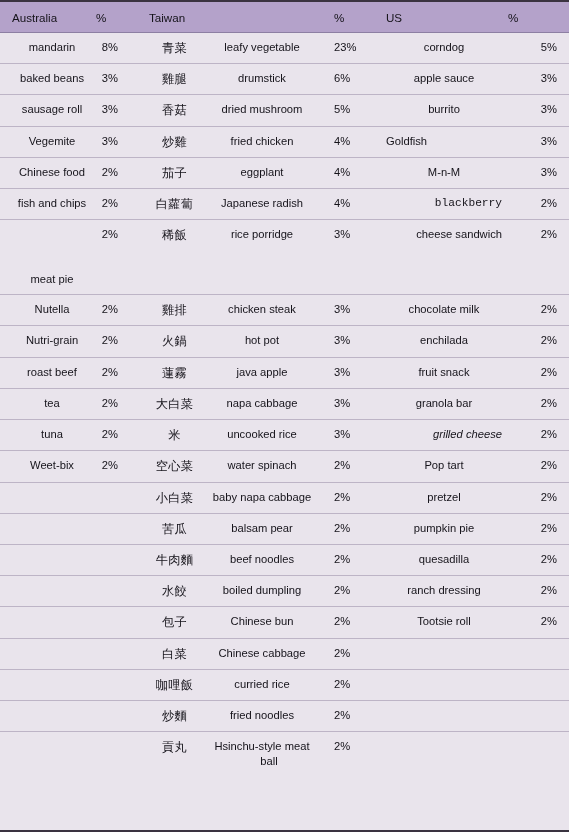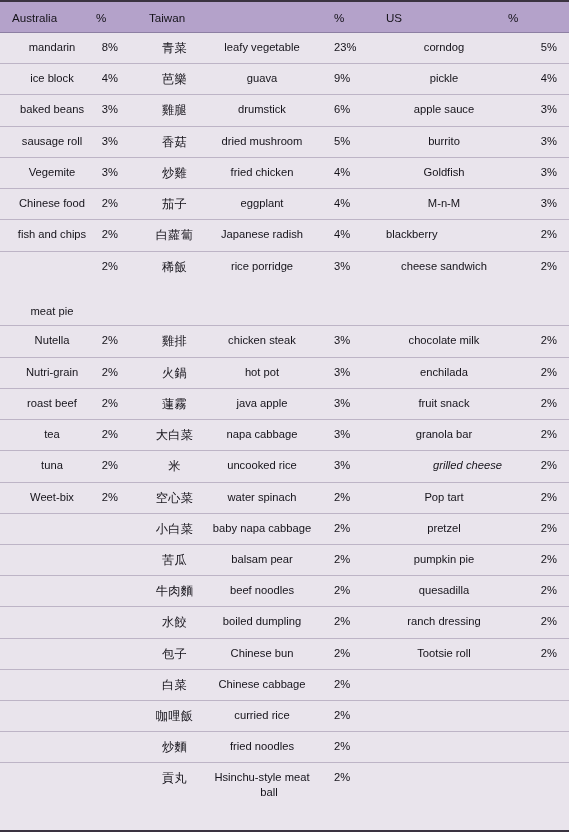--- a/index.html
+++ b/index.html
@@ -131,151 +131,128 @@
           </td>
           <td class="cell-us-name">
             <span class="wrap-text" style="text-align: center;">corndog</span>
           </td>
           <td class="cell-us-pct">
             <span class="plain-text">5%</span>
           </td>
         </tr>
         <tr>
           <td class="cell-au-name">
-            <span class="wrap-text" style="text-align: center;">ice block</span>
-          </td>
-          <td class="cell-au-pct">
+            <span class="wrap-text" style="text-align: center;">baked beans</span>
+          </td>
+          <td class="cell-au-pct">
+            <span class="plain-text">3%</span>
+          </td>
+          <td class="cell-tw-cn">
+            <span class="cn-text">雞腿</span>
+          </td>
+          <td class="cell-tw-en">
+            <span class="wrap-text" style="text-align: center;">drumstick</span>
+          </td>
+          <td class="cell-tw-pct">
+            <span class="plain-text">6%</span>
+          </td>
+          <td class="cell-us-name">
+            <span class="wrap-text" style="text-align: center;">apple sauce</span>
+          </td>
+          <td class="cell-us-pct">
+            <span class="plain-text">3%</span>
+          </td>
+        </tr>
+        <tr>
+          <td class="cell-au-name">
+            <span class="wrap-text" style="text-align: center;">sausage roll</span>
+          </td>
+          <td class="cell-au-pct">
+            <span class="plain-text">3%</span>
+          </td>
+          <td class="cell-tw-cn">
+            <span class="cn-text">香菇</span>
+          </td>
+          <td class="cell-tw-en">
+            <span class="wrap-text" style="text-align: center;">dried mushroom</span>
+          </td>
+          <td class="cell-tw-pct">
+            <span class="plain-text">5%</span>
+          </td>
+          <td class="cell-us-name">
+            <span class="wrap-text" style="text-align: center;">burrito</span>
+          </td>
+          <td class="cell-us-pct">
+            <span class="plain-text">3%</span>
+          </td>
+        </tr>
+        <tr>
+          <td class="cell-au-name">
+            <span class="wrap-text" style="text-align: center;">Vegemite</span>
+          </td>
+          <td class="cell-au-pct">
+            <span class="plain-text">3%</span>
+          </td>
+          <td class="cell-tw-cn">
+            <span class="cn-text">炒雞</span>
+          </td>
+          <td class="cell-tw-en">
+            <span class="wrap-text" style="text-align: center;">fried chicken</span>
+          </td>
+          <td class="cell-tw-pct">
             <span class="plain-text">4%</span>
           </td>
-          <td class="cell-tw-cn">
-            <span class="cn-text">芭樂</span>
-          </td>
-          <td class="cell-tw-en">
-            <span class="wrap-text" style="text-align: center;">guava</span>
-          </td>
-          <td class="cell-tw-pct">
-            <span class="plain-text">9%</span>
-          </td>
-          <td class="cell-us-name">
-            <span class="wrap-text" style="text-align: center;">pickle</span>
-          </td>
-          <td class="cell-us-pct">
+          <td class="cell-us-name">
+            <span class="wrap-text" style="text-align: left;">Goldfish</span>
+          </td>
+          <td class="cell-us-pct">
+            <span class="plain-text">3%</span>
+          </td>
+        </tr>
+        <tr>
+          <td class="cell-au-name">
+            <span class="wrap-text" style="text-align: center;">Chinese food</span>
+          </td>
+          <td class="cell-au-pct">
+            <span class="plain-text">2%</span>
+          </td>
+          <td class="cell-tw-cn">
+            <span class="cn-text">茄子</span>
+          </td>
+          <td class="cell-tw-en">
+            <span class="wrap-text" style="text-align: center;">eggplant</span>
+          </td>
+          <td class="cell-tw-pct">
             <span class="plain-text">4%</span>
           </td>
-        </tr>
-        <tr>
-          <td class="cell-au-name">
-            <span class="wrap-text" style="text-align: center;">baked beans</span>
-          </td>
-          <td class="cell-au-pct">
-            <span class="plain-text">3%</span>
-          </td>
-          <td class="cell-tw-cn">
-            <span class="cn-text">雞腿</span>
-          </td>
-          <td class="cell-tw-en">
-            <span class="wrap-text" style="text-align: center;">drumstick</span>
-          </td>
-          <td class="cell-tw-pct">
-            <span class="plain-text">6%</span>
-          </td>
-          <td class="cell-us-name">
-            <span class="wrap-text" style="text-align: center;">apple sauce</span>
-          </td>
-          <td class="cell-us-pct">
-            <span class="plain-text">3%</span>
-          </td>
-        </tr>
-        <tr>
-          <td class="cell-au-name">
-            <span class="wrap-text" style="text-align: center;">sausage roll</span>
-          </td>
-          <td class="cell-au-pct">
-            <span class="plain-text">3%</span>
-          </td>
-          <td class="cell-tw-cn">
-            <span class="cn-text">香菇</span>
-          </td>
-          <td class="cell-tw-en">
-            <span class="wrap-text" style="text-align: center;">dried mushroom</span>
-          </td>
-          <td class="cell-tw-pct">
-            <span class="plain-text">5%</span>
-          </td>
-          <td class="cell-us-name">
-            <span class="wrap-text" style="text-align: center;">burrito</span>
-          </td>
-          <td class="cell-us-pct">
-            <span class="plain-text">3%</span>
-          </td>
-        </tr>
-        <tr>
-          <td class="cell-au-name">
-            <span class="wrap-text" style="text-align: center;">Vegemite</span>
-          </td>
-          <td class="cell-au-pct">
-            <span class="plain-text">3%</span>
-          </td>
-          <td class="cell-tw-cn">
-            <span class="cn-text">炒雞</span>
-          </td>
-          <td class="cell-tw-en">
-            <span class="wrap-text" style="text-align: center;">fried chicken</span>
+          <td class="cell-us-name">
+            <span class="wrap-text" style="text-align: center;">M-n-M</span>
+          </td>
+          <td class="cell-us-pct">
+            <span class="plain-text">3%</span>
+          </td>
+        </tr>
+        <tr>
+          <td class="cell-au-name">
+            <span class="wrap-text" style="text-align: center;">fish and chips</span>
+          </td>
+          <td class="cell-au-pct">
+            <span class="plain-text">2%</span>
+          </td>
+          <td class="cell-tw-cn">
+            <span class="cn-text">白蘿蔔</span>
+          </td>
+          <td class="cell-tw-en">
+            <span class="wrap-text" style="text-align: center;">Japanese radish</span>
           </td>
           <td class="cell-tw-pct">
             <span class="plain-text">4%</span>
           </td>
           <td class="cell-us-name">
-            <span class="wrap-text" style="text-align: center;">Goldfish</span>
-          </td>
-          <td class="cell-us-pct">
-            <span class="plain-text">3%</span>
-          </td>
-        </tr>
-        <tr>
-          <td class="cell-au-name">
-            <span class="wrap-text" style="text-align: center;">Chinese food</span>
-          </td>
-          <td class="cell-au-pct">
-            <span class="plain-text">2%</span>
-          </td>
-          <td class="cell-tw-cn">
-            <span class="cn-text">茄子</span>
-          </td>
-          <td class="cell-tw-en">
-            <span class="wrap-text" style="text-align: center;">eggplant</span>
-          </td>
-          <td class="cell-tw-pct">
-            <span class="plain-text">4%</span>
-          </td>
-          <td class="cell-us-name">
-            <span class="wrap-text" style="text-align: center;">M-n-M</span>
-          </td>
-          <td class="cell-us-pct">
-            <span class="plain-text">3%</span>
-          </td>
-        </tr>
-        <tr>
-          <td class="cell-au-name">
-            <span class="wrap-text" style="text-align: center;">fish and chips</span>
-          </td>
-          <td class="cell-au-pct">
-            <span class="plain-text">2%</span>
-          </td>
-          <td class="cell-tw-cn">
-            <span class="cn-text">白蘿蔔</span>
-          </td>
-          <td class="cell-tw-en">
-            <span class="wrap-text" style="text-align: center;">Japanese radish</span>
-          </td>
-          <td class="cell-tw-pct">
-            <span class="plain-text">4%</span>
-          </td>
-          <td class="cell-us-name">
-            <span class="wrap-text" style="text-align: left;">blackberry</span>
+            <span class="wrap-text" style="text-align: right; font-family: Liberation Mono, monospace;">blackberry</span>
           </td>
           <td class="cell-us-pct">
             <span class="plain-text">2%</span>
           </td>
         </tr>
         <tr>
           <td class="cell-au-name">
             <span class="wrap-text" style="text-align: center; margin-top: 45px;">meat pie</span>
           </td>
           <td class="cell-au-pct">
@@ -284,21 +261,21 @@
           <td class="cell-tw-cn">
             <span class="cn-text">稀飯</span>
           </td>
           <td class="cell-tw-en">
             <span class="wrap-text" style="text-align: center;">rice porridge</span>
           </td>
           <td class="cell-tw-pct">
             <span class="plain-text">3%</span>
           </td>
           <td class="cell-us-name">
-            <span class="wrap-text" style="text-align: center;">cheese sandwich</span>
+            <span class="wrap-text" style="text-align: right;">cheese sandwich</span>
           </td>
           <td class="cell-us-pct">
             <span class="plain-text">2%</span>
           </td>
         </tr>
         <tr>
           <td class="cell-au-name">
             <span class="wrap-text" style="text-align: center;">Nutella</span>
           </td>
           <td class="cell-au-pct">

